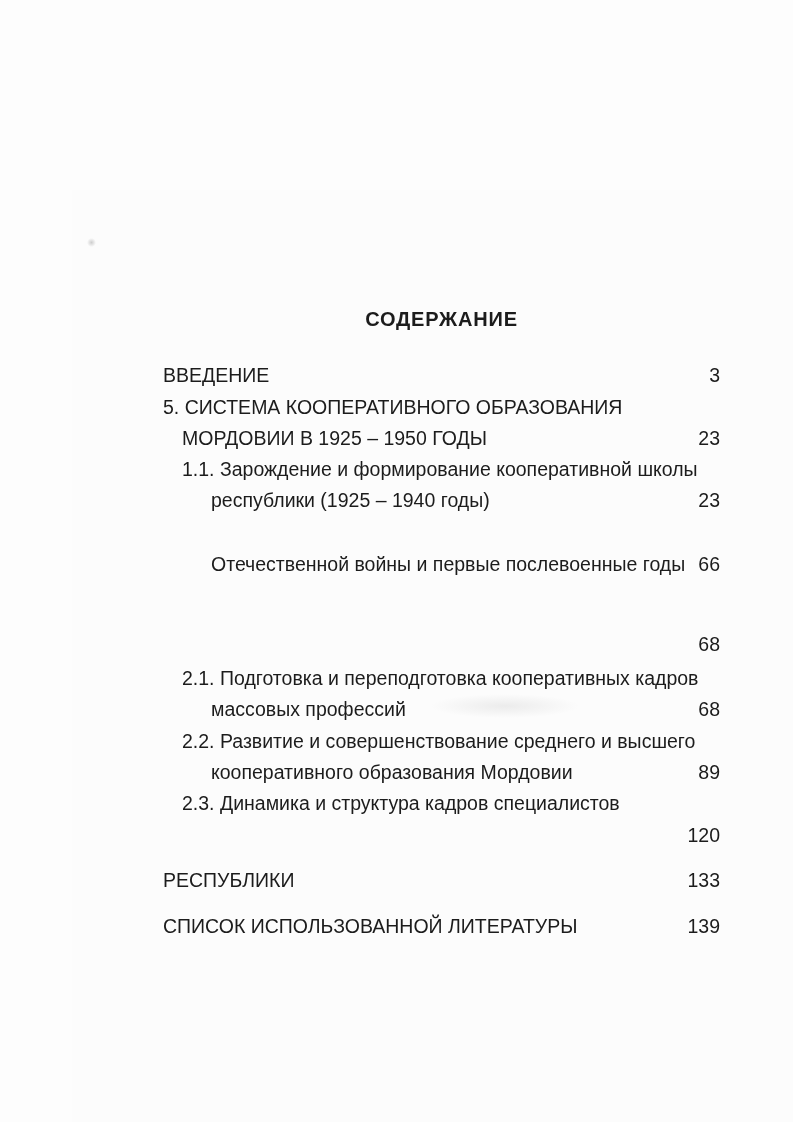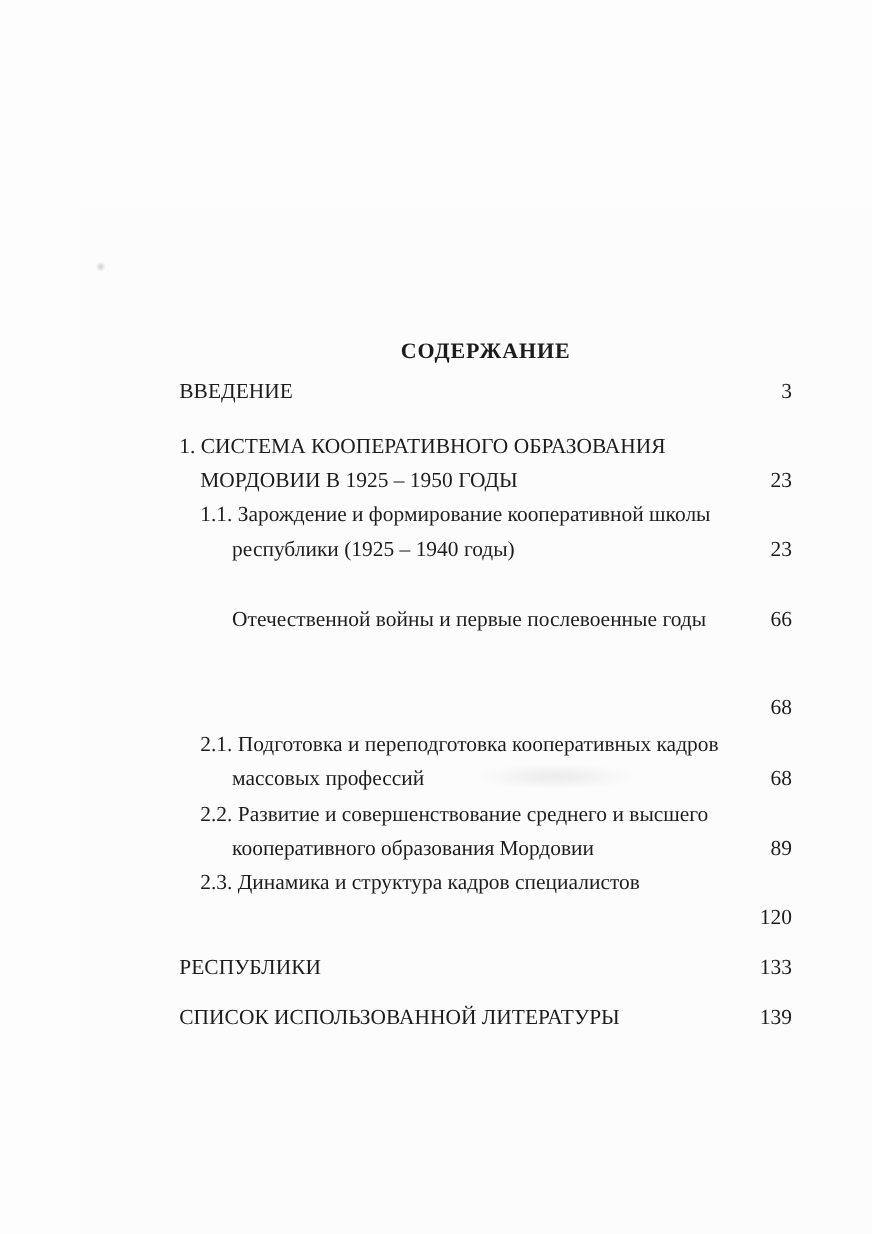--- a/index.html
+++ b/index.html
@@ -5,21 +5,21 @@
   html, body {
     margin: 0;
     padding: 0;
     background: #ffffff;
   }
   .page {
     position: relative;
     width: 793px;
     height: 1122px;
     background: #fdfdfd;
-    font-family: Liberation Serif, serif;
+    font-family: Liberation Sans, sans-serif;
     color: #1c1c1c;
     overflow: hidden;
   }
   .scan-area {
     position: absolute;
     left: 72px; top: 190px; right: 0; bottom: 0;
     background: #fcfcfc;
   }
   .toc-title {
     position: absolute;
@@ -62,27 +62,27 @@
 <body>
 
 <div class="page">
 
   <div class="scan-area"></div>
   <div class="speck"></div>
   <div class="smudge"></div>
 
   <div class="toc-title">СОДЕРЖАНИЕ</div>
 
-  <div class="row" style="top:344px">
+  <div class="row" style="top:362px">
     <span class="label L0">ВВЕДЕНИЕ</span>
     <span class="pagenum">3</span>
   </div>
 
   <div class="row" style="top:394px">
-    <span class="label L0">1. СИСТЕМА КООПЕРАТИВНОГО ОБРАЗОВАНИЯ</span>
+    <span class="label L0">5. СИСТЕМА КООПЕРАТИВНОГО ОБРАЗОВАНИЯ</span>
   </div>
   <div class="row" style="top:425px">
     <span class="label L1">МОРДОВИИ В 1925 – 1950 ГОДЫ</span>
     <span class="pagenum">23</span>
   </div>
 
   <div class="row" style="top:456px">
     <span class="label L1">1.1. Зарождение и формирование кооперативной школы</span>
   </div>
   <div class="row" style="top:487px">

